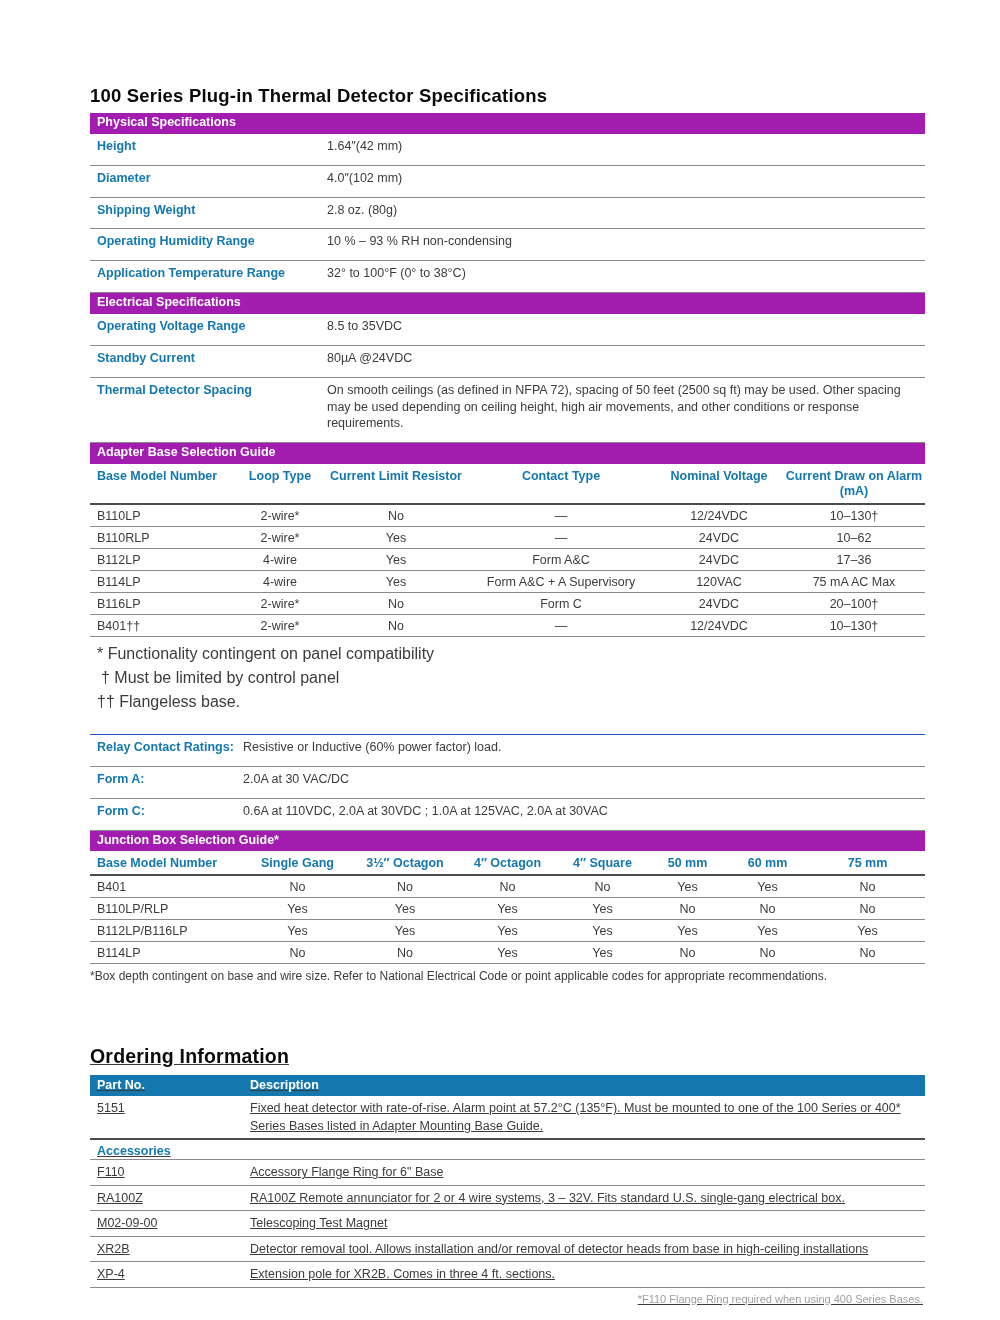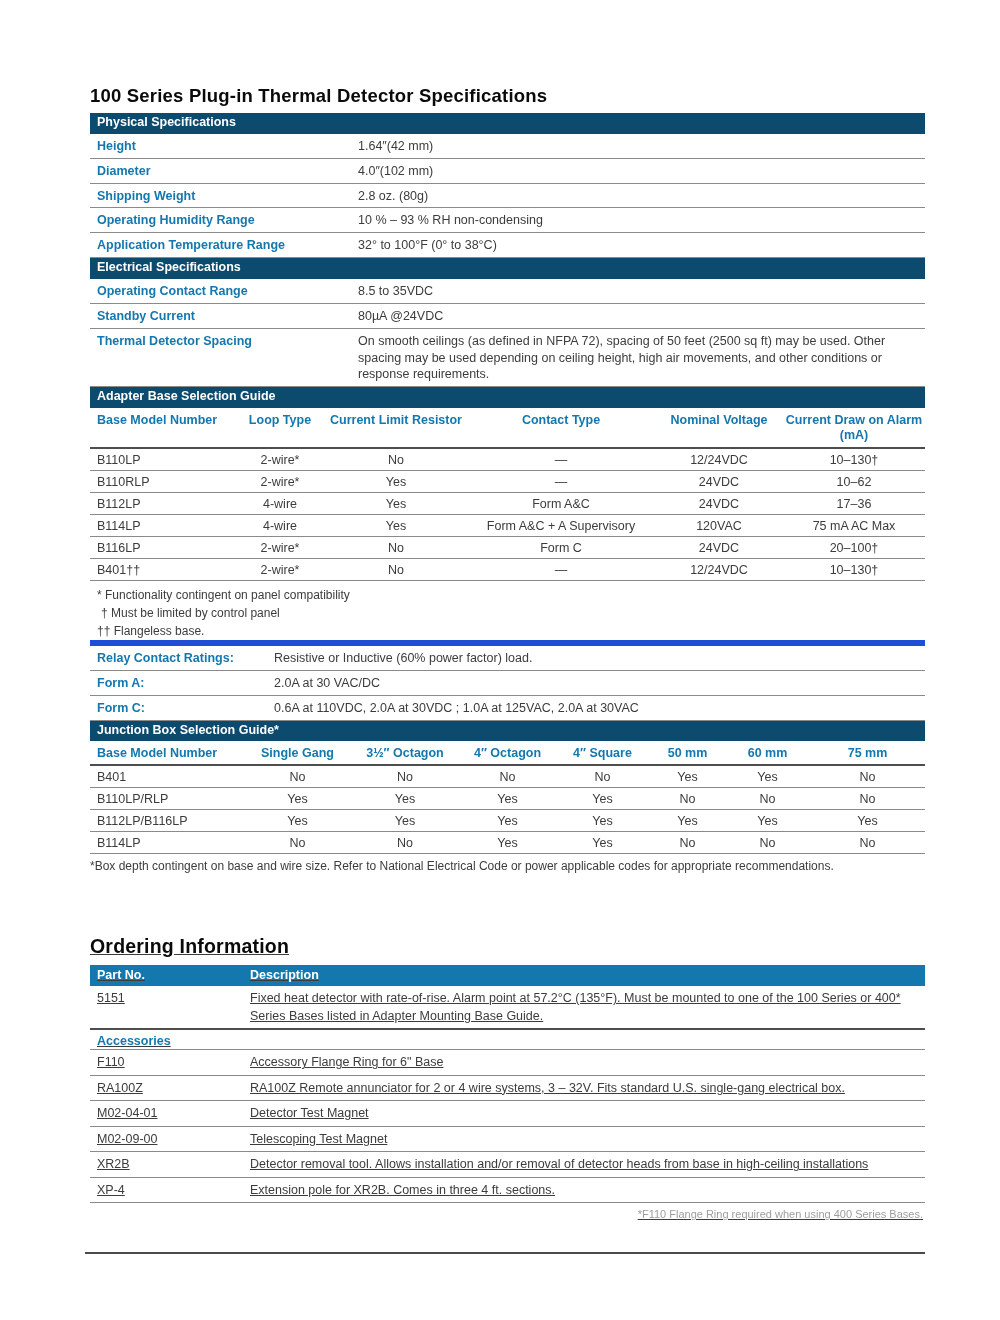--- a/index.html
+++ b/index.html
@@ -3,40 +3,40 @@
 <meta charset="utf-8">
 <style>
   * { margin:0; padding:0; box-sizing:border-box; }
   html,body { width:1000px; height:1320px; background:#ffffff;
     font-family:"Liberation Sans", sans-serif; color:#3c3c3c; overflow:hidden; }
   .content { width:835px; margin-left:90px; padding-top:85px; }
 
   h1.doc-title { font-size:18.5px; font-weight:bold; color:#0a0a0a; letter-spacing:0.2px; margin-bottom:6px; }
   h2.doc-title { font-size:19.5px; font-weight:bold; color:#0a0a0a; letter-spacing:0.2px; margin-bottom:7px; }
 
-  .bar { background:#0c4a6e; color:#ffffff; font-weight:bold; font-size:12.5px;
+  .bar { background:#a21caf; color:#ffffff; font-weight:bold; font-size:12.5px;
     padding:3px 7px 4px; line-height:1.1; }
 
   
-  .srow { display:flex; border-bottom:1px solid #8a8a8a; padding:4px 0 3px; font-size:12.5px; line-height:1.35;gap:31px; }
+  .srow { display:flex; border-bottom:1px solid #8a8a8a; padding:4px 0 10px; font-size:12.5px; line-height:1.35; }
   .slabel { color:#1478AE; font-weight:bold; padding-left:7px; flex:none; }
   .pv > .srow > .slabel { width:237px; }
   .rl > .srow > .slabel { width:153px; }
   .sval { flex:1; color:#3c3c3c; padding-right:4px; }
 
   
   .ath { display:flex; align-items:flex-start; border-bottom:2px solid #4d4d4d;
     color:#1478AE; font-weight:bold; font-size:12.5px; padding:5px 0 4px; line-height:1.2; }
   .atr { display:flex; border-bottom:1px solid #8a8a8a; font-size:12.5px; padding:4px 0 3px; }
   .atr:last-of-type { border-bottom:2px solid #4d4d4d; }
   .a0{width:145px;text-align:left;padding-left:7px;} .a1{width:90px;text-align:center;}
   .a2{width:142px;text-align:center;} .a3{width:188px;text-align:center;}
   .a4{width:128px;text-align:center;} .a5{width:142px;text-align:center;}
 
-  .fnblock { font-size:12px; line-height:1.5; padding:5px 0 0 7px; border-bottom:6px solid #1d4ed8; }
+  .fnblock { font-size:16px; line-height:1.5; padding:5px 0 20px 7px; border-bottom:1px solid #1d4ed8; }
   .fnblock .indent { padding-left:4px; }
 
   
   .jth { display:flex; border-bottom:2px solid #4d4d4d; color:#1478AE; font-weight:bold;
     font-size:12.5px; padding:5px 0 4px; }
   .jtr { display:flex; border-bottom:1px solid #8a8a8a; font-size:12.5px; padding:4px 0 3px; }
   .jtr:last-of-type { border-bottom:2px solid #4d4d4d; }
   .j0{width:155px;text-align:left;padding-left:7px;} .j1{width:105px;text-align:center;}
   .j2{width:110px;text-align:center;} .j3{width:95px;text-align:center;}
   .j4{width:95px;text-align:center;} .j5{width:75px;text-align:center;}
@@ -90,21 +90,21 @@
           <div class="slabel">Application Temperature Range</div>
           <div class="sval">32° to 100°F (0° to 38°C)</div>
         </div>
     </div>
   </div>
 
   <div>
     <div class="bar">Electrical Specifications</div>
     <div class="pv">
       <div class="srow">
-          <div class="slabel">Operating Contact Range</div>
+          <div class="slabel">Operating Voltage Range</div>
           <div class="sval">8.5 to 35VDC</div>
         </div>
       <div class="srow">
           <div class="slabel">Standby Current</div>
           <div class="sval">80µA  @24VDC</div>
         </div>
       <div class="srow">
           <div class="slabel">Thermal Detector Spacing</div>
           <div class="sval">On smooth ceilings (as defined in NFPA 72), spacing of 50 feet (2500 sq ft) may be used. Other spacing may be used depending on ceiling height, high air movements, and other conditions or response requirements.</div>
         </div>
@@ -236,21 +236,21 @@
     <div class="jtr">
         <div class="j0">B114LP</div>
         <div class="j1">No</div>
         <div class="j2">No</div>
         <div class="j3">Yes</div>
         <div class="j4">Yes</div>
         <div class="j5">No</div>
         <div class="j6">No</div>
         <div class="j7">No</div>
       </div>
-    <div class="jnote">*Box depth contingent on base and wire size. Refer to National Electrical Code or power applicable codes for appropriate recommendations.</div>
+    <div class="jnote">*Box depth contingent on base and wire size. Refer to National Electrical Code or point applicable codes for appropriate recommendations.</div>
   </div>
 
   <div class="ordering">
     <h2 class="doc-title">Ordering Information</h2>
     <div class="obar">
       <div class="opart">Part No.</div>
       <div class="odesc">Description</div>
     </div>
     <div class="orow heavy">
         <div class="opart">5151</div>
@@ -259,24 +259,20 @@
     <div class="subhead">Accessories</div>
     <div class="orow">
         <div class="opart">F110</div>
         <div class="odesc">Accessory Flange Ring for 6" Base</div>
       </div>
     <div class="orow">
         <div class="opart">RA100Z</div>
         <div class="odesc">RA100Z Remote annunciator for 2 or 4 wire systems, 3 – 32V. Fits standard U.S. single-gang electrical box.</div>
       </div>
     <div class="orow">
-        <div class="opart">M02-04-01</div>
-        <div class="odesc">Detector Test Magnet</div>
-      </div>
-    <div class="orow">
         <div class="opart">M02-09-00</div>
         <div class="odesc">Telescoping Test Magnet</div>
       </div>
     <div class="orow">
         <div class="opart">XR2B</div>
         <div class="odesc">Detector removal tool. Allows installation and/or removal of detector heads from base in high-ceiling installations</div>
       </div>
     <div class="orow">
         <div class="opart">XP-4</div>
         <div class="odesc">Extension pole for XR2B. Comes in three 4 ft. sections.</div>

